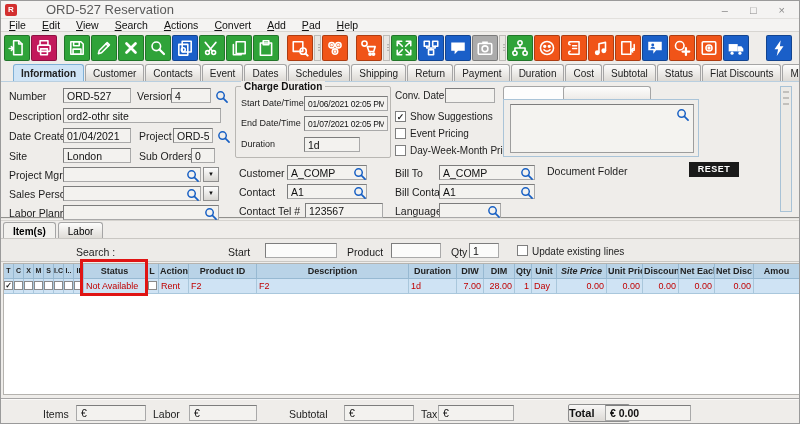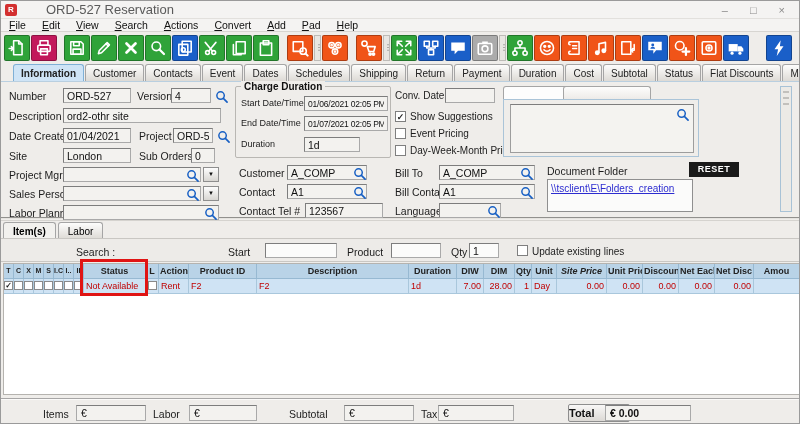--- a/index.html
+++ b/index.html
@@ -437,23 +437,20 @@
     <div class="cgroup">
       <div class="cbox"></div>
       <span class="lens" style="left:172px;top:7px"><svg width="13" height="13" viewBox="0 0 14 14" fill="none">
             <circle cx="6" cy="6" r="4" stroke="#1860c4" stroke-width="1.6"></circle>
             <path d="M9 9l4 4" stroke="#1860c4" stroke-width="1.8" stroke-linecap="round"></path>
           </svg></span>
     </div>
 
     <div class="lbl" style="left:546px;top:83px">Document Folder</div>
     <div class="resetbtn">RESET</div>
-    <div class="linkbox">
-      <a href="#">\\tsclient\E\Folders_creation</a>
-    </div>
 
     <div class="vstrip">
         <i></i>
         <i></i>
         <i></i>
       </div>
   </div>
 
   <div class="itemtabs">
       <div class="itab sel">Item(s)</div>

